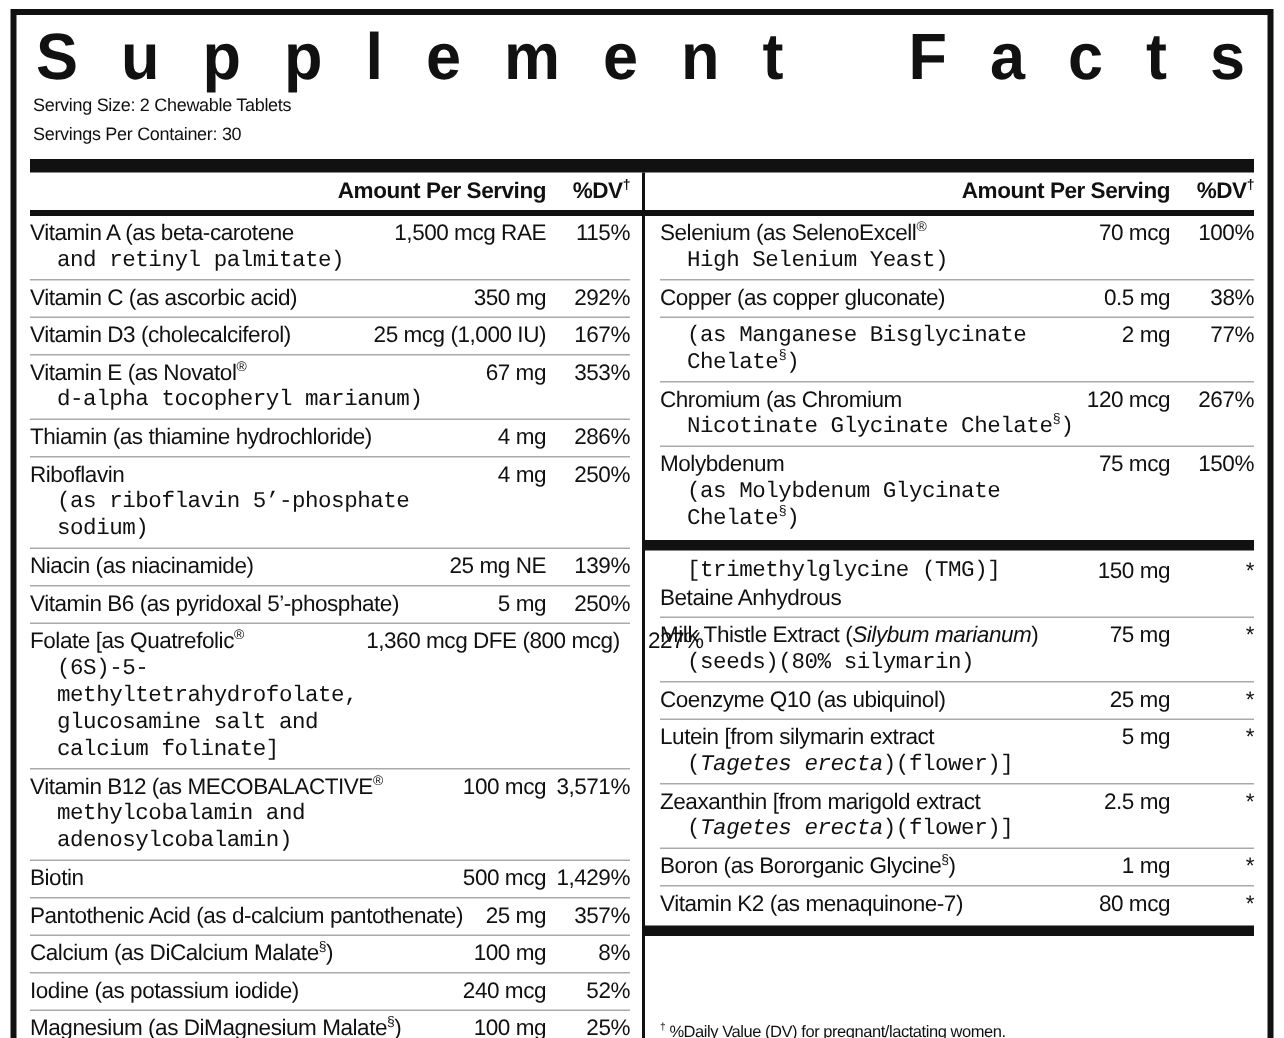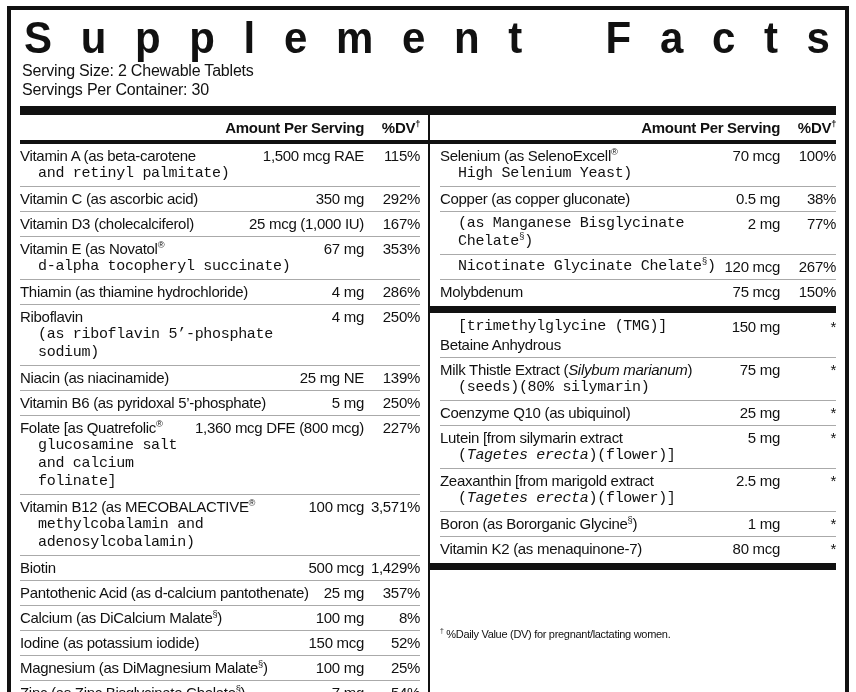--- a/index.html
+++ b/index.html
@@ -23,21 +23,21 @@
     font-size: 42px;
     font-weight: bold;
     line-height: 46px;
     padding: 2px 6px 1px 4px;
     transform: scaleY(1.04);
     transform-origin: top;
   }
   .title span { display: inline-block; }
   .title .title-space { width: 26px; }
   .serving {
-    font-size: 16px;
+    font-size: 12px;
     line-height: 19px;
     letter-spacing: -0.2px;
     padding-left: 2px;
   }
   .bar-thick { height: 9px; background: #111111; margin-top: 7px; }
   .columns { display: flex; align-items: stretch; }
   .col {
     width: 50%;
     font-size: 15px;
     line-height: 18px;
@@ -124,21 +124,21 @@
             <div class="row">
               <div class="name">
                 <div class="line">Vitamin D3 (cholecalciferol)</div>
               </div>
               <div class="amt">25 mcg (1,000 IU)</div>
               <div class="dv">167%</div>
             </div>
             <div class="row">
               <div class="name">
                 <div class="line">Vitamin E (as Novatol<sup>®</sup></div>
-                <div class="line indent">d-alpha tocopheryl succinate)</div>
+                <div class="line indent">d-alpha tocopheryl marianum)</div>
               </div>
               <div class="amt">67 mg</div>
               <div class="dv">353%</div>
             </div>
             <div class="row">
               <div class="name">
                 <div class="line">Thiamin (as thiamine hydrochloride)</div>
               </div>
               <div class="amt">4 mg</div>
               <div class="dv">286%</div>
@@ -161,20 +161,21 @@
             <div class="row">
               <div class="name">
                 <div class="line">Vitamin B6 (as pyridoxal 5’-phosphate)</div>
               </div>
               <div class="amt">5 mg</div>
               <div class="dv">250%</div>
             </div>
             <div class="row">
               <div class="name">
                 <div class="line">Folate [as Quatrefolic<sup>®</sup></div>
+                <div class="line indent">(6S)-5-methyltetrahydrofolate,</div>
                 <div class="line indent">glucosamine salt and calcium folinate]</div>
               </div>
               <div class="amt">1,360 mcg DFE (800 mcg)</div>
               <div class="dv">227%</div>
             </div>
             <div class="row">
               <div class="name">
                 <div class="line">Vitamin B12 (as MECOBALACTIVE<sup>®</sup></div>
                 <div class="line indent">methylcobalamin and adenosylcobalamin)</div>
               </div>
@@ -199,21 +200,21 @@
               <div class="name">
                 <div class="line">Calcium (as DiCalcium Malate<sup>§</sup>)</div>
               </div>
               <div class="amt">100 mg</div>
               <div class="dv">8%</div>
             </div>
             <div class="row">
               <div class="name">
                 <div class="line">Iodine (as potassium iodide)</div>
               </div>
-              <div class="amt">150 mcg</div>
+              <div class="amt">240 mcg</div>
               <div class="dv">52%</div>
             </div>
             <div class="row">
               <div class="name">
                 <div class="line">Magnesium (as DiMagnesium Malate<sup>§</sup>)</div>
               </div>
               <div class="amt">100 mg</div>
               <div class="dv">25%</div>
             </div>
             <div class="row">
@@ -250,28 +251,30 @@
             </div>
             <div class="row">
               <div class="name">
                 <div class="line indent">(as Manganese Bisglycinate Chelate<sup>§</sup>)</div>
               </div>
               <div class="amt">2 mg</div>
               <div class="dv">77%</div>
             </div>
             <div class="row">
               <div class="name">
+                <div class="line">Chromium (as Chromium</div>
                 <div class="line indent">Nicotinate Glycinate Chelate<sup>§</sup>)</div>
               </div>
               <div class="amt">120 mcg</div>
               <div class="dv">267%</div>
             </div>
             <div class="row">
               <div class="name">
                 <div class="line">Molybdenum</div>
+                <div class="line indent">(as Molybdenum Glycinate Chelate<sup>§</sup>)</div>
               </div>
               <div class="amt">75 mcg</div>
               <div class="dv">150%</div>
             </div>
           </div>
         <div class="bar-section"></div>
         <div class="section" id="right-section-1">
             <div class="row">
               <div class="name">
                 <div class="line indent">[trimethylglycine (TMG)]</div>

